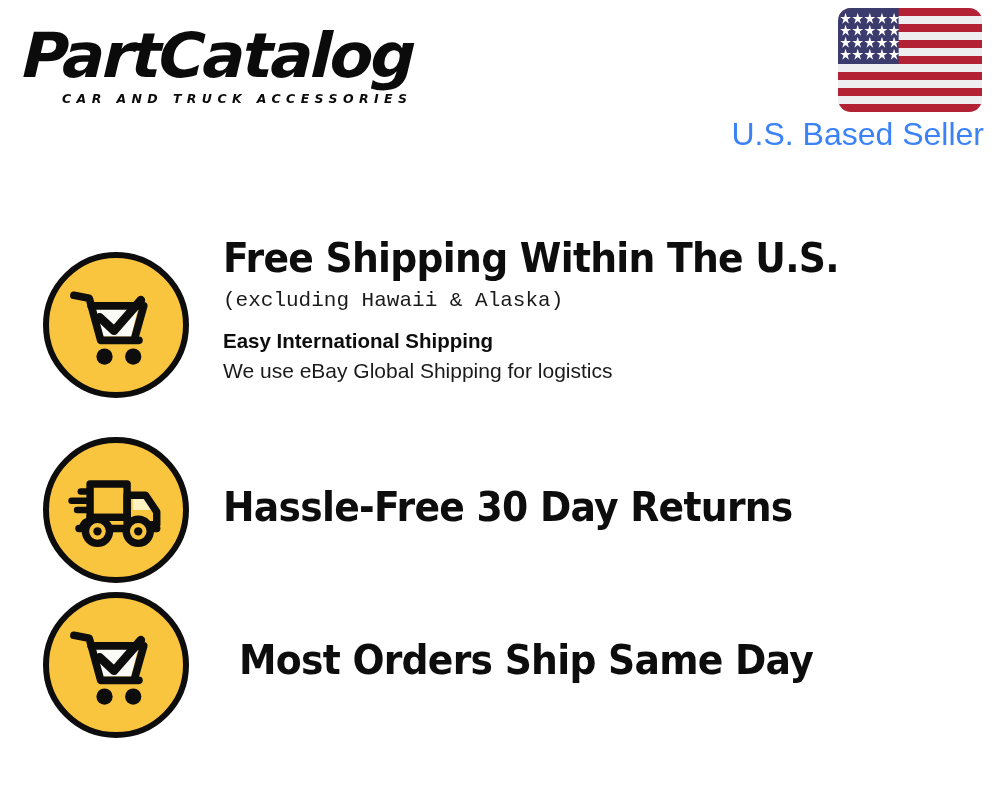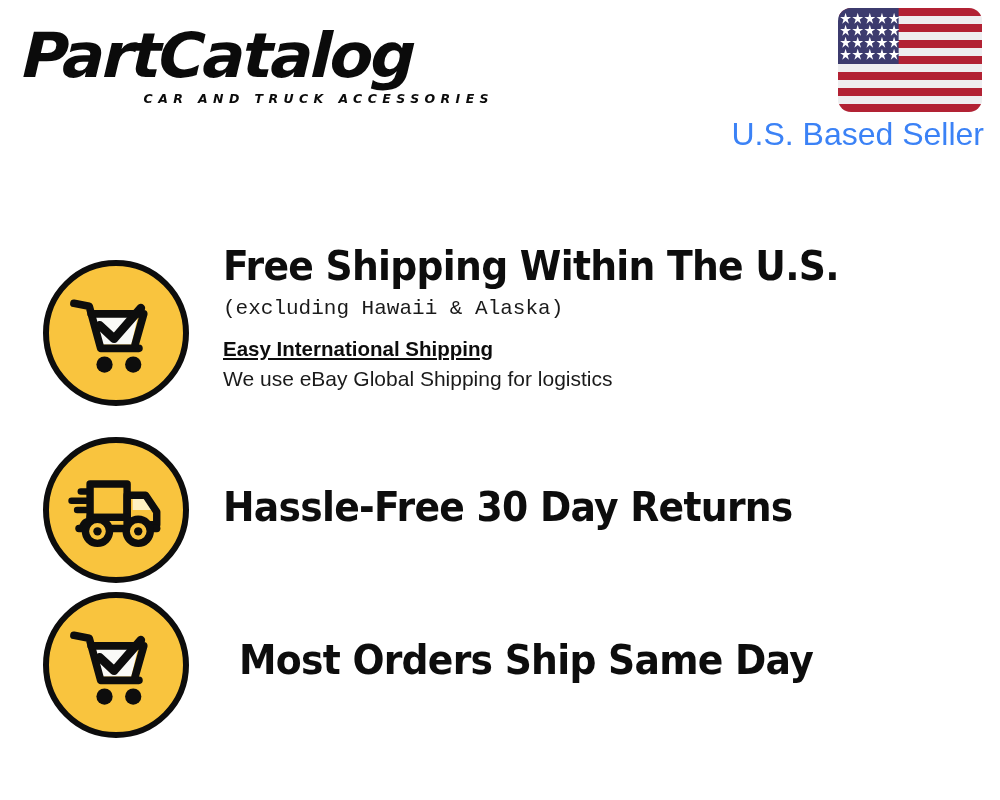--- a/index.html
+++ b/index.html
@@ -46,21 +46,20 @@
   .brand-tagline {
     font-family: "DejaVu Sans", sans-serif;
     font-weight: 700;
     font-style: italic;
     font-size: 12.5px;
     letter-spacing: 5.4px;
     color: #0b0b0b;
     white-space: nowrap;
     margin-top: 1px;
     margin-left: 38px;
-    text-align: right;
   }
 
   .seller-badge {
     position: absolute;
     right: 14px;
     top: 8px;
     width: 270px;
     text-align: right;
   }
   .flag {
@@ -95,21 +94,21 @@
     top: 228px;
     width: 1000px;
   }
   .feature-row {
     position: absolute;
     left: 0;
     width: 1000px;
     display: flex;
     align-items: flex-start;
   }
-  .feature-row.r1 { top: 8px;   height: 170px; }
+  .feature-row.r1 { top: 0px;   height: 170px; }
   .feature-row.r2 { top: 187px; height: 172px; }
   .feature-row.r3 { top: 342px; height: 172px; gap: 16px; }
 
   .icon-wrap {
     flex: 0 0 auto;
     width: 200px;
     display: flex;
     justify-content: flex-start;
     padding-left: 43px;
     box-sizing: border-box;
@@ -161,21 +160,20 @@
     margin-top: 4px;
   }
   .sub-strong {
     font-family: "Liberation Sans", sans-serif;
     font-weight: 700;
     font-size: 20.5px;
     line-height: 28px;
     color: #0d0d0d;
     white-space: nowrap;
     margin-top: 11px;
-    text-decoration: underline;
   }
   .sub-regular {
     font-family: "Liberation Sans", sans-serif;
     font-weight: 400;
     font-size: 21px;
     line-height: 30px;
     color: #1a1a1a;
     white-space: nowrap;
     margin-top: 1px;
   }

